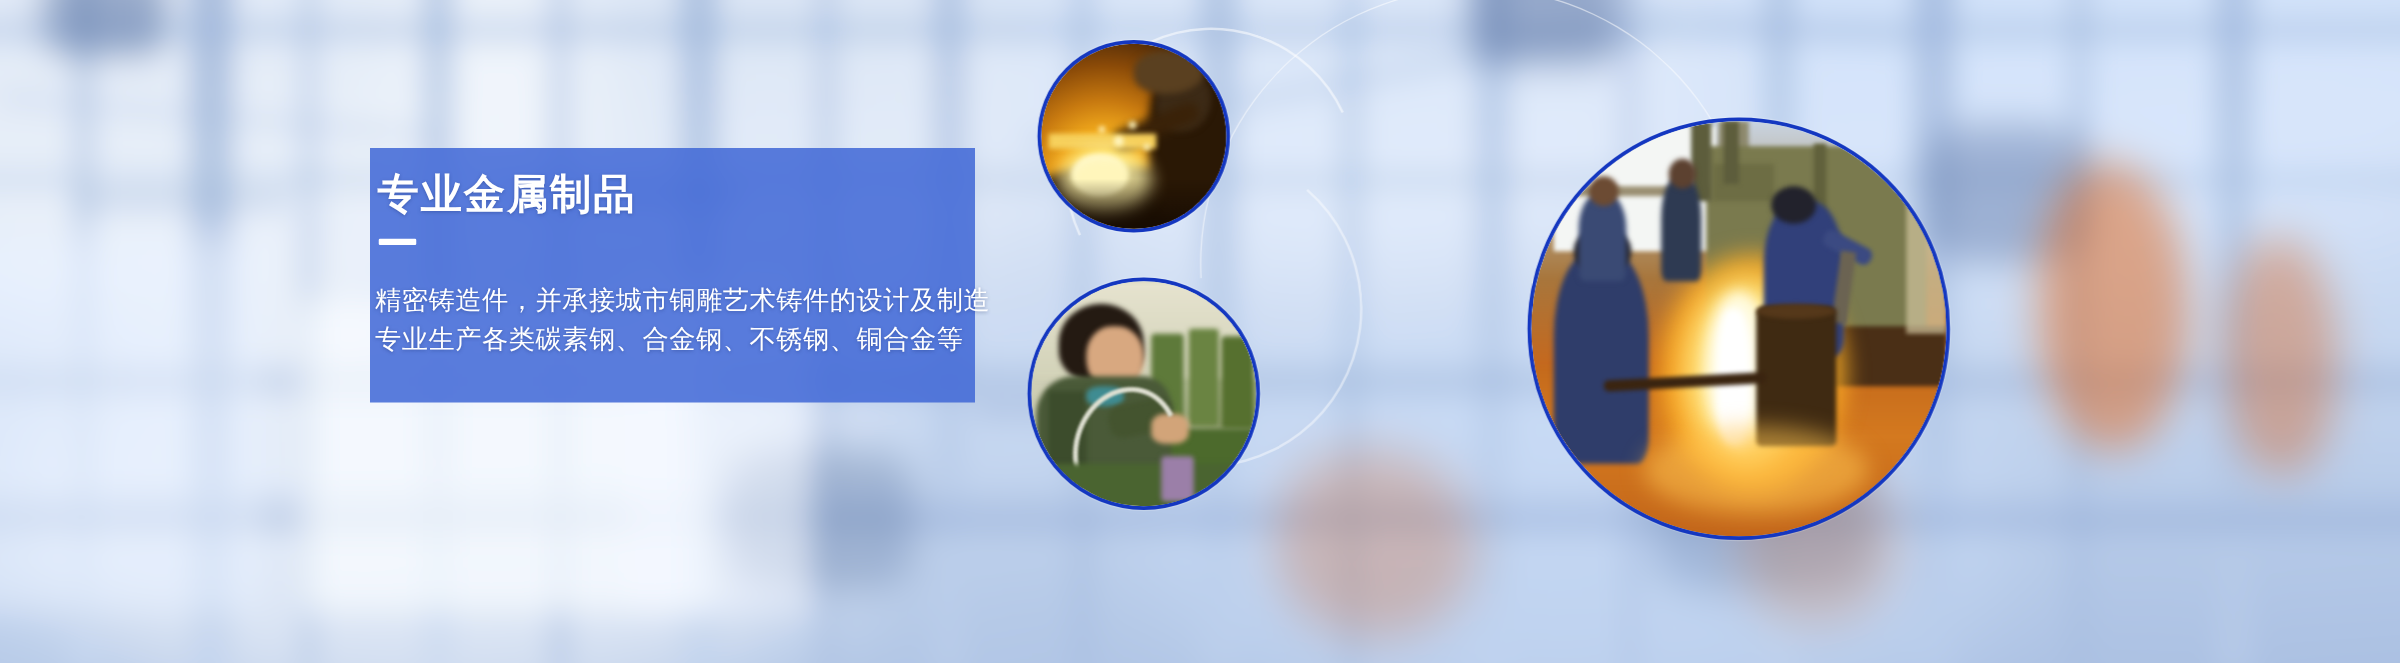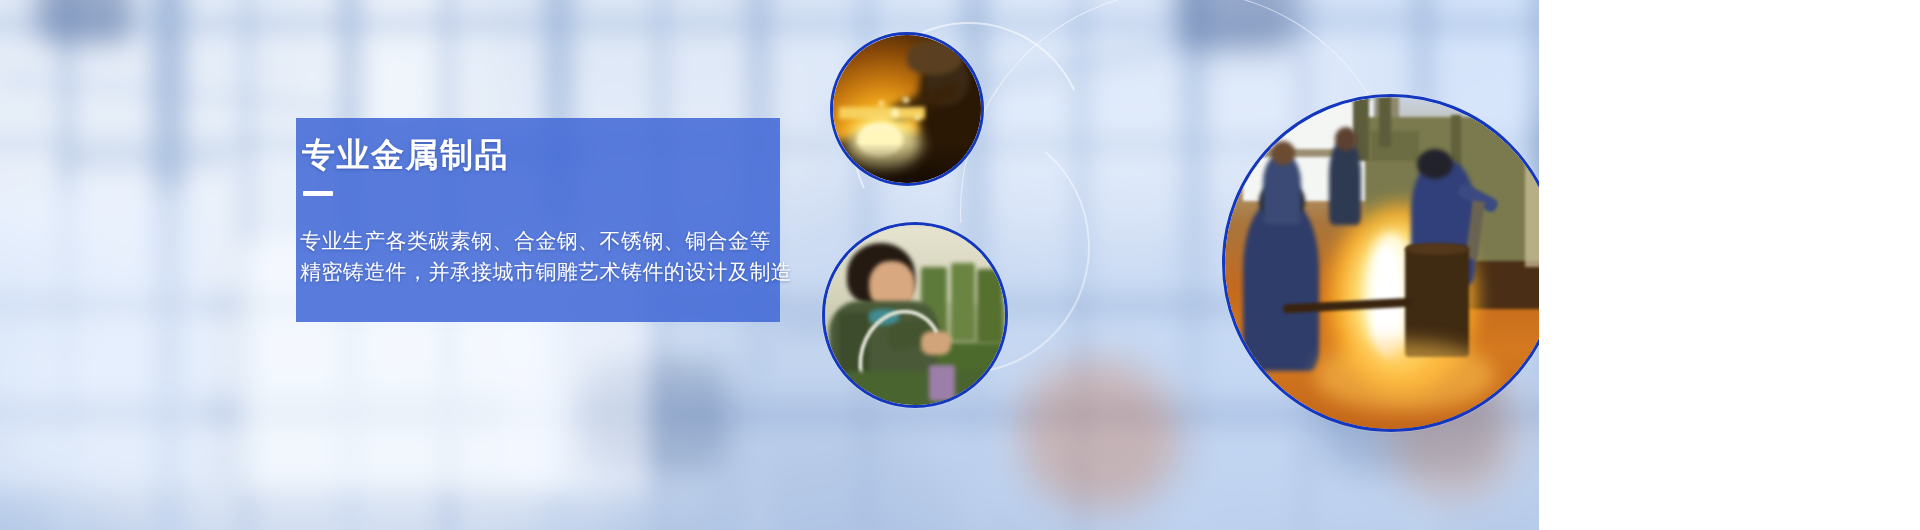--- a/index.html
+++ b/index.html
@@ -1,20 +1,20 @@
 <!DOCTYPE html>
 <html><head>
 <meta charset="utf-8">
 <style>
   html,body{margin:0;padding:0;background:#fff;}
   body{font-family:"Liberation Sans","DejaVu Sans",sans-serif;}
 
   #banner{
     position:relative;
-    width:1539px;height:530px;
+    width:1920px;height:530px;
     overflow:hidden;
     background:#0369a1;
   }
 
   
   .bg-root{position:absolute;inset:0;overflow:hidden;}
   .bg-blur{
     position:absolute;inset:-60px;
     filter:blur(11px) saturate(1.12);
   }
@@ -277,17 +277,17 @@
     </div>
   </div>
 
   <div id="panel"></div>
 
   <div id="title">专业金属制品</div>
 
   <div id="divider"></div>
 
   <div id="desc">
+    <div>精密铸造件，并承接城市铜雕艺术铸件的设计及制造</div>
     <div>专业生产各类碳素钢、合金钢、不锈钢、铜合金等</div>
-    <div>精密铸造件，并承接城市铜雕艺术铸件的设计及制造</div>
   </div>
 
 </div>
 
 </body></html>

